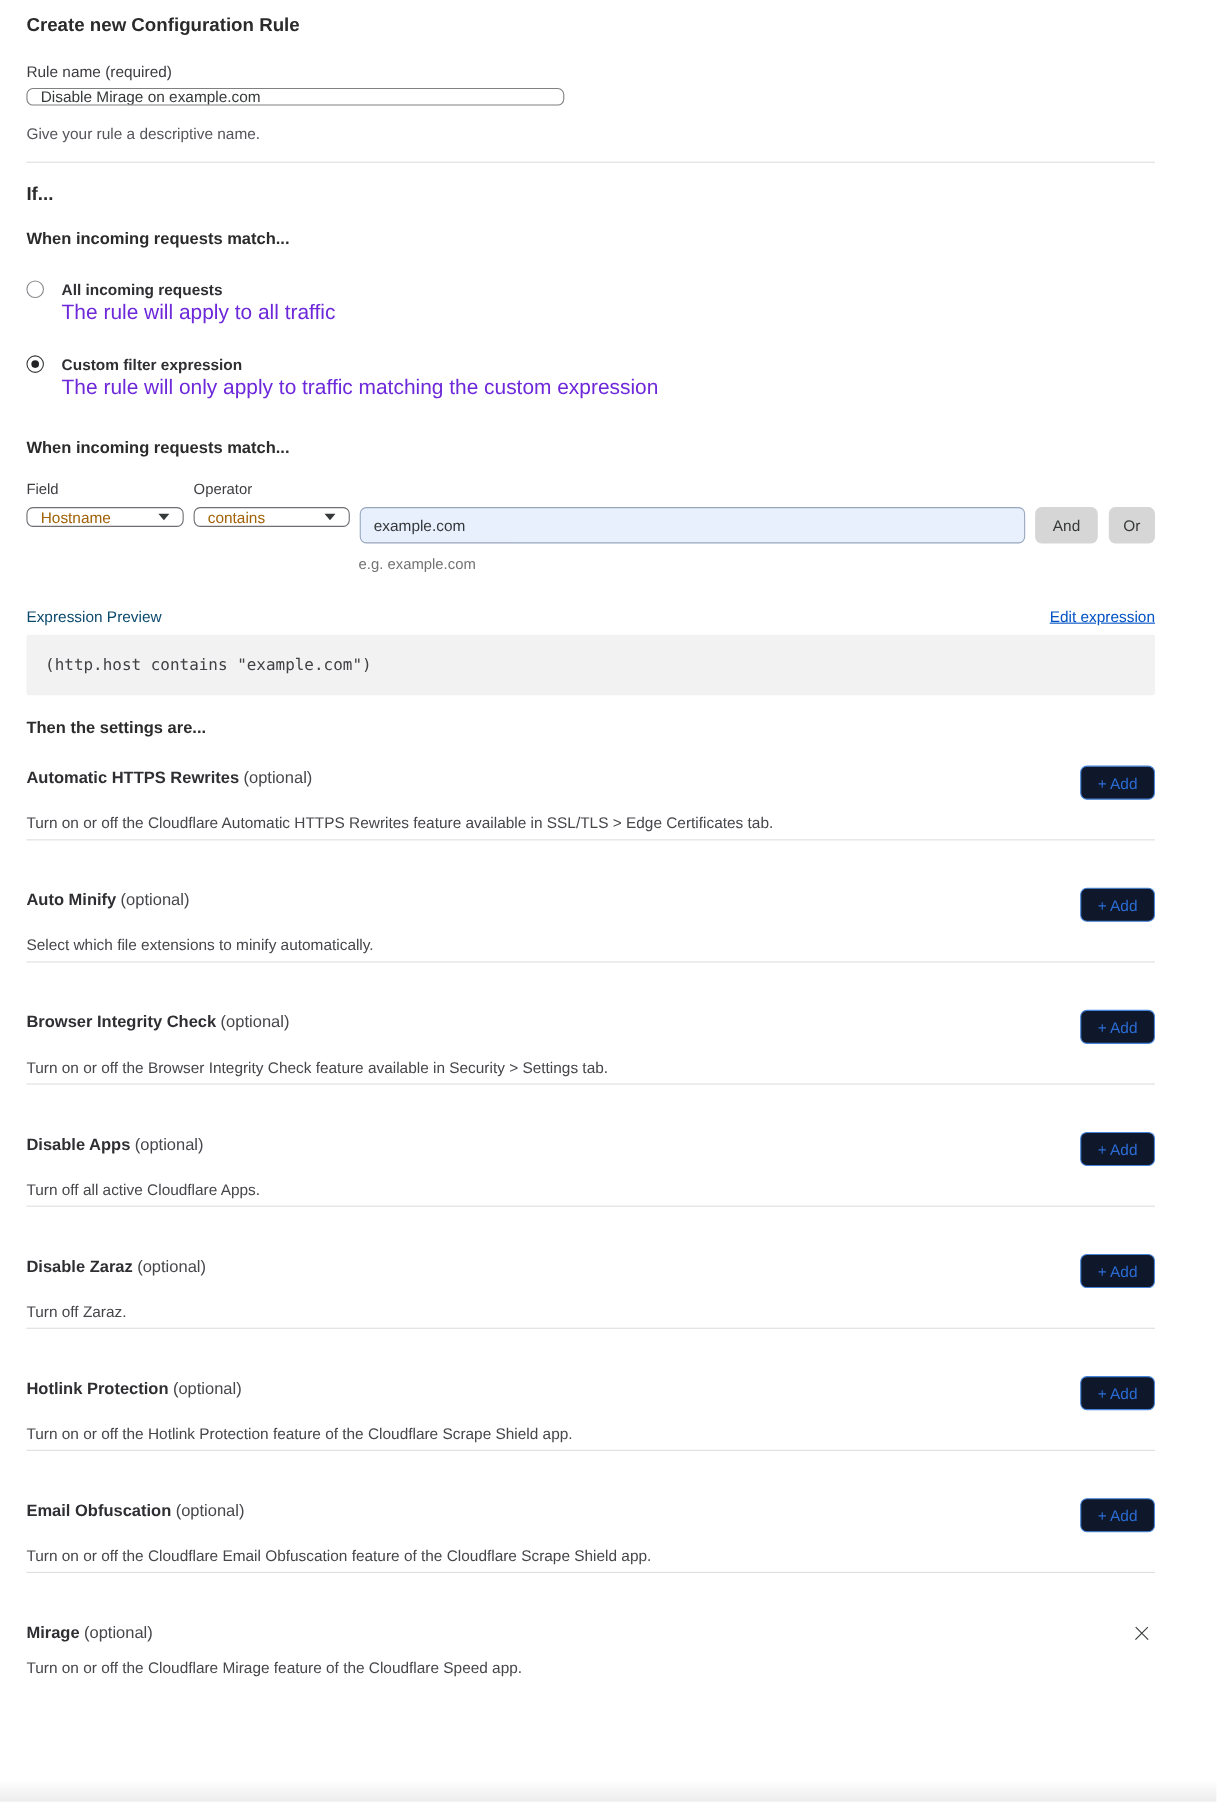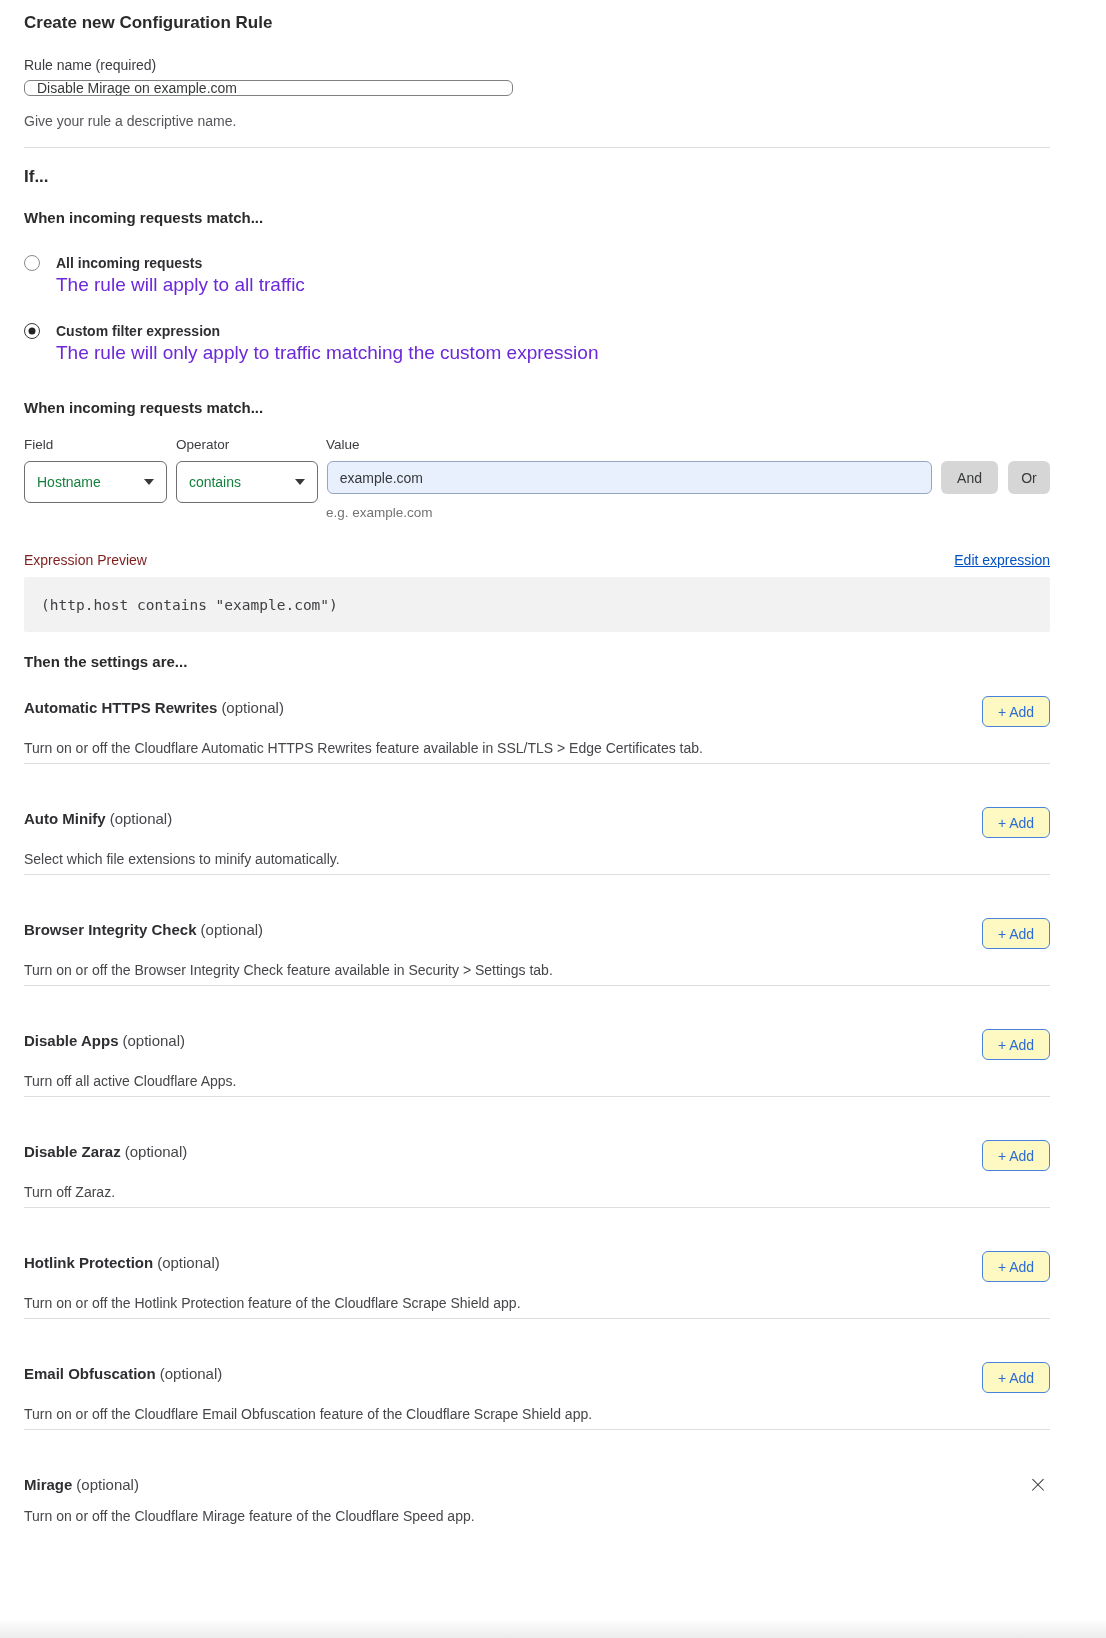--- a/index.html
+++ b/index.html
@@ -37,60 +37,60 @@
   .radio-label { font-size: 14px; font-weight: bold; color: #2f2f33; line-height: 18px; }
   .radio-desc { font-size: 19px; color: #6d28d9; line-height: 18px; margin-top: 4px; }
 
   .builder-heading { font-size: 15px; font-weight: bold; color: #2b2b2b; line-height: 20px; margin-bottom: 18px; }
   .builder-labels { display: flex; font-size: 13.5px; color: #3c3c41; line-height: 17px; margin-bottom: 8px; }
   .builder-labels .lbl-field { width: 152px; }
   .builder-labels .lbl-operator { width: 150px; }
   .builder-labels .lbl-value { flex: 1; }
   .builder-row { display: flex; align-items: stretch; height: 33px; margin-bottom: 10px; }
   .select-control {
-    height: 42px; border: 1px solid #6e6e73; border-radius: 6px; background: #fff;
+    height: 18px; border: 1px solid #6e6e73; border-radius: 6px; background: #fff;
     display: flex; align-items: center; justify-content: space-between;
-    padding: 0 12px; font-size: 14px; color: #15803d; cursor: pointer;
+    padding: 0 12px; font-size: 14px; color: #a16207; cursor: pointer;
   }
   .select-field { width: 143px; margin-right: 9px; }
   .select-operator { width: 142px; margin-right: 9px; }
   .chevron-down { width: 0; height: 0; border-left: 5px solid transparent; border-right: 5px solid transparent; border-top: 6px solid #36393a; }
   .value-input {
     width: 606px; height: 33px; margin-right: 9px; border: 1px solid #97a6bd; border-radius: 6px;
     background: #e8f0fe; font-family: "Liberation Sans", sans-serif; font-size: 14px; color: #36393a;
     padding: 0 12px; outline: none;
   }
   .conj-btn {
     height: 33px; border: none; border-radius: 6px; background: #d6d6d6; color: #36393a;
     font-family: "Liberation Sans", sans-serif; font-size: 14px; cursor: pointer;
   }
   .and-btn { width: 57px; margin-right: 10px; }
   .or-btn { width: 42px; }
   .eg-helper { font-size: 13.5px; color: #737373; line-height: 17px; margin-left: 302px; margin-bottom: 30px; }
 
   .preview-header { display: flex; justify-content: space-between; align-items: baseline; margin-bottom: 7px; }
-  .preview-label { font-size: 14px; color: #7f1d1d; line-height: 19px; }
+  .preview-label { font-size: 14px; color: #0c4a6e; line-height: 19px; }
   .edit-link { font-size: 14px; color: #0051c3; text-decoration: underline; line-height: 19px; cursor: pointer; text-align: center; }
   .code-box {
     background: #f2f2f2; border-radius: 2px; height: 55px; display: flex; align-items: center;
     padding: 0 17px; margin-bottom: 20px;
   }
   .code-text { font-family: "DejaVu Sans Mono", monospace; font-size: 14.5px; color: #414145; }
 
   .then-heading { font-size: 15px; font-weight: bold; color: #2b2b2b; line-height: 20px; margin-bottom: 26px; }
 
   .setting-row { padding-bottom: 6px; border-bottom: 1px solid #dedede; margin-bottom: 45px; }
   .setting-row.last { border-bottom: none; margin-bottom: 0; padding-bottom: 0; }
   .setting-top { display: flex; justify-content: space-between; align-items: flex-start; }
   .setting-title { font-size: 15px; line-height: 20px; color: #2f2f33; }
   .setting-title b { font-weight: bold; }
   .optional { font-weight: normal; color: #46464b; margin-left: 4px; }
   .setting-desc { font-size: 14px; color: #46464b; line-height: 18px; margin-top: 12px; max-width: 900px; }
   .add-btn {
-    width: 68px; height: 31px; background: #fef9c3; border: 1px solid #4584da; border-radius: 6px;
+    width: 68px; height: 31px; background: #0f172a; border: 1px solid #4584da; border-radius: 6px;
     color: #2b6cd4; font-family: "Liberation Sans", sans-serif; font-size: 14px; cursor: pointer;
     flex: 0 0 auto; margin-top: -2px;
   }
   .close-x {
     width: 20px; height: 20px; cursor: pointer; position: relative; flex: 0 0 auto; margin-right: 2px;
   }
   .close-x::before, .close-x::after {
     content: ""; position: absolute; left: 50%; top: 50%; width: 16px; height: 1.4px;
     background: #36393a; transform-origin: center;
   }
@@ -129,21 +129,20 @@
       <span class="radio-label" style="display:block">Custom filter expression</span>
       <span class="radio-desc" style="display:block">The rule will only apply to traffic matching the custom expression</span>
     </span>
   </div>
 
   <div class="builder-heading">When incoming requests match...</div>
 
   <div class="builder-labels">
     <span class="lbl-field">Field</span>
     <span class="lbl-operator">Operator</span>
-    <span class="lbl-value">Value</span>
   </div>
 
   <div class="builder-row">
     <div class="select-control select-field">
       <span>Hostname</span>
       <span class="chevron-down"></span>
     </div>
     <div class="select-control select-operator">
       <span>contains</span>
       <span class="chevron-down"></span>

